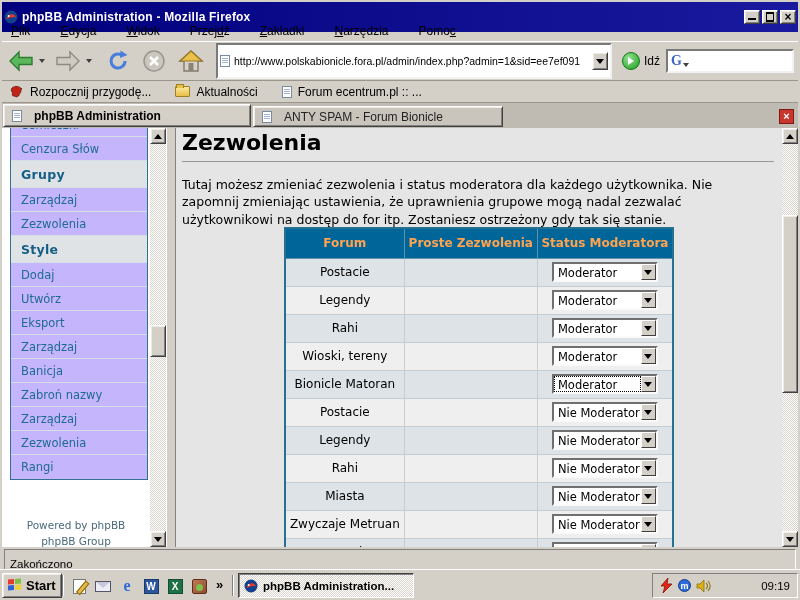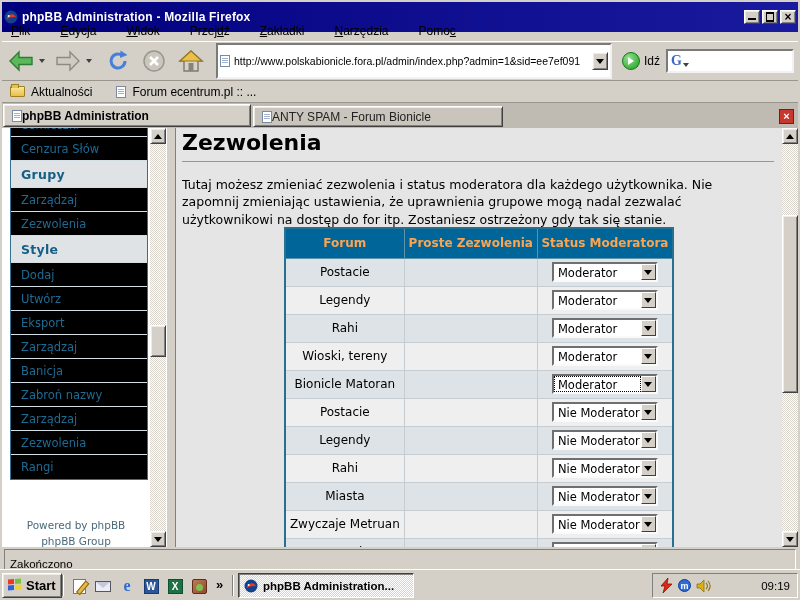--- a/index.html
+++ b/index.html
@@ -54,38 +54,38 @@
   .glogo { color:#3A66C8; font-weight:bold; font-size:14px; font-family:"Liberation Serif", serif; }
   .glogo-caret { width:0; height:0; border-left:3px solid transparent; border-right:3px solid transparent; border-top:4px solid #404040; margin:8px 0 0 1px; }
 
   
   .bookmarksbar { position:absolute; left:2px; right:2px; top:81px; height:22px; display:flex; align-items:center;
                   border-bottom:1px solid #9A968E; padding-left:8px; gap:24px; }
   .bm { display:flex; align-items:center; gap:6px; font-size:12px; color:#000; }
 
   
   .tabbar { position:absolute; left:2px; right:2px; top:103px; height:25px; background:#BFBBB3; }
-  .tab { position:absolute; display:flex; align-items:center; gap:0; padding:0 8px; font-size:12px; overflow:hidden; white-space:nowrap; }
+  .tab { position:absolute; display:flex; align-items:center; gap:12px; padding:0 8px; font-size:12px; overflow:hidden; white-space:nowrap; }
   .tab-active { left:1px; top:1px; width:248px; height:23px; background:#D4D0C8; font-weight:bold; }
   .tab-inactive { left:251px; top:3px; width:250px; height:21px; background:#C9C5BD; color:#222; }
   .tab-close { position:absolute; right:4px; top:6px; width:15px; height:15px; background:#C8372D; border:1px solid #7E1A12;
                color:#FFFFFF; font-size:11px; font-weight:bold; display:flex; align-items:center; justify-content:center; line-height:1; }
 
   
   .page-icon { width:10px; height:12px; background:#FFFFFF; border:1px solid #7A8AA0; position:relative; flex:0 0 auto; }
   .page-icon:before { content:""; position:absolute; left:1px; top:2px; right:1px; height:1px; background:#9FB2D0; box-shadow:0 2px 0 #9FB2D0, 0 4px 0 #9FB2D0; }
   .folder-icon { width:15px; height:11px; background:linear-gradient(#FBE89A,#E8C04A); border:1px solid #A08020; border-radius:1px; position:relative; }
   .folder-icon:before { content:""; position:absolute; left:0; top:-3px; width:6px; height:3px; background:#E8C04A; border:1px solid #A08020; border-bottom:none; }
   .red-mark-icon { width:14px; height:14px; }
 
   
   .content { position:absolute; left:2px; right:2px; top:128px; height:419px; background:#FFFFFF; }
   .sidebar-frame { position:absolute; left:0; top:0; width:148px; height:419px; background:#FFFFFF; overflow:hidden;
                    font-family:"DejaVu Sans", sans-serif; }
-  .menu-box { position:absolute; left:8px; top:-16px; width:138px; border:1px solid #31718F; background:#000000; }
+  .menu-box { position:absolute; left:8px; top:-16px; width:138px; border:1px solid #31718F; background:#c4b5fd; }
   .smenu-item { height:24px; display:flex; align-items:center; padding:0 10px; font-size:11.5px; color:#1F6A93;
                 border-bottom:1px solid #D5DFE6; white-space:nowrap; }
   .smenu-item.hdr { height:27px; font-weight:bold; font-size:12.5px; color:#155E85; background:#DFE3E6; letter-spacing:0.3px; }
   .sidebar-footer { position:absolute; left:0; top:390px; width:148px; text-align:center; font-size:10.5px; color:#4A6A7A; line-height:1.5; }
 
   .splitter { position:absolute; left:164px; top:0; width:10px; height:419px; background:#D4D0C8;
               border-left:1px solid #FFFFFF; border-right:1px solid #808080; }
 
   .main-frame { position:absolute; left:174px; top:0; width:606px; height:419px; background:#E5E5E5; overflow:hidden;
                 font-family:"DejaVu Sans", sans-serif; }
@@ -235,20 +235,26 @@
       <span class="golabel">Idź</span>
     </div>
     <div class="searchbox field">
       <span class="glogo">G</span>
       <span class="glogo-caret"></span>
     </div>
   </div>
 
   <div class="bookmarksbar">
     <span class="bm">
+      <svg class="red-mark-icon" viewBox="0 0 14 14" width="14" height="14">
+        <path d="M2 3 C5 0.5, 9 1, 12 4 C10 4.5, 12 8, 9 9 C10 11, 6 13, 5 11 C3 12, 1 9, 3 8 C1 7, 1 4, 2 3 Z" fill="#C02418" stroke="#6E0E06" stroke-width="0.8"></path>
+      </svg>
+      <span>Rozpocznij przygodę...</span>
+    </span>
+    <span class="bm">
       <span class="folder-icon"></span>
       <span>Aktualności</span>
     </span>
     <span class="bm">
       <span class="page-icon"></span>
       <span>Forum ecentrum.pl :: ...</span>
     </span>
   </div>
 
   <div class="tabbar">

